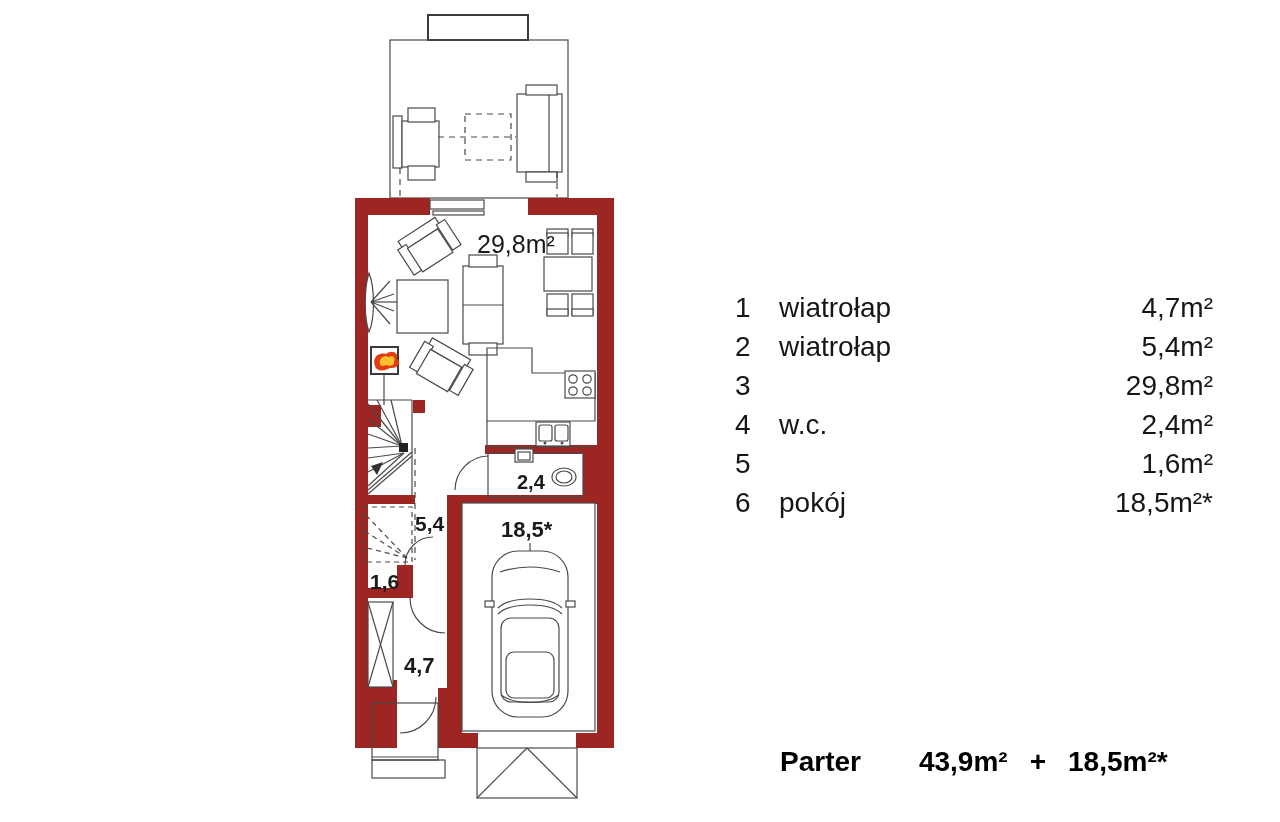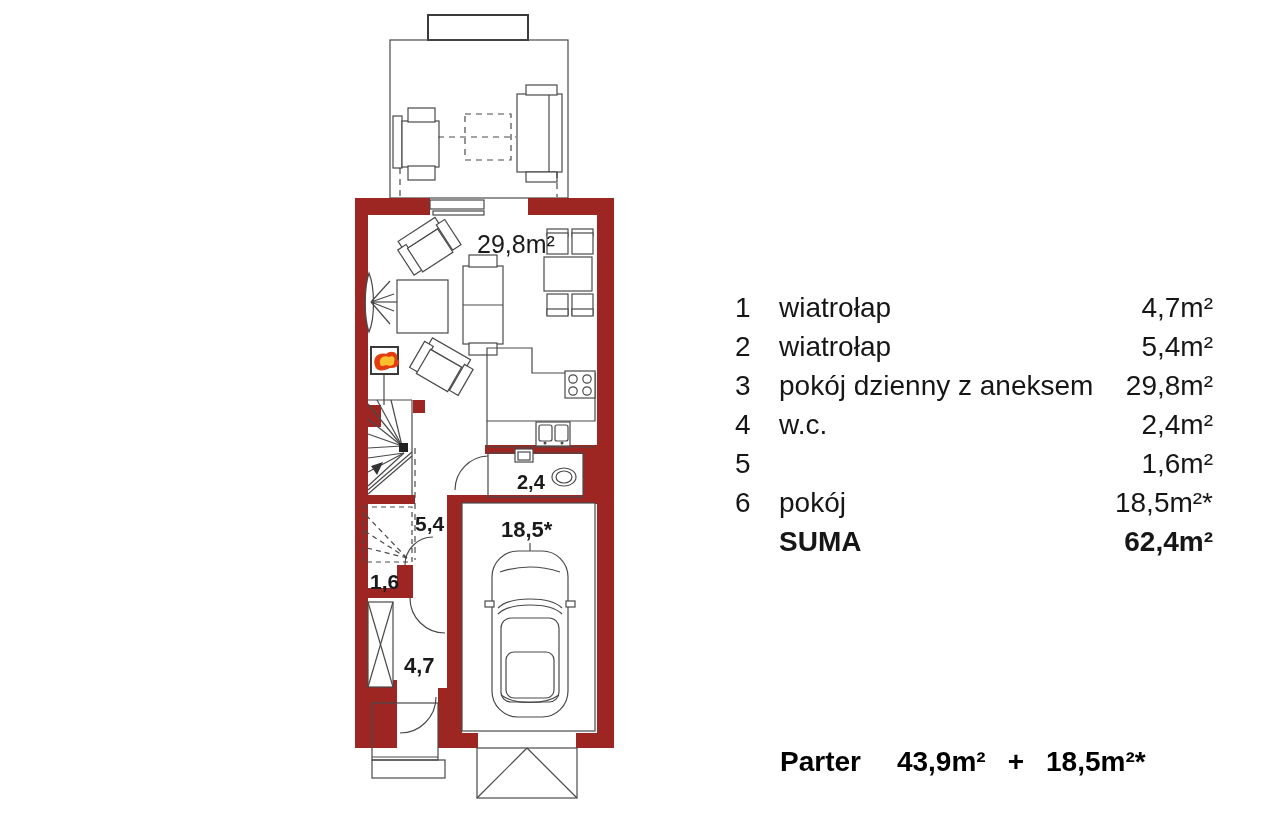--- a/index.html
+++ b/index.html
@@ -22,21 +22,21 @@
   }
   .legend .row{display:flex;align-items:center;height:39px;}
   .legend .num{width:44px;}
   .legend .name{white-space:nowrap;}
   .legend .val{margin-left:auto;white-space:nowrap;}
   .legend .row.suma .name,.legend .row.suma .val{font-weight:700;}
   .footer{
     position:absolute;left:780px;top:746px;font-size:28px;font-weight:700;
     color:#000000;display:flex;align-items:baseline;white-space:nowrap;
   }
-  .footer .a1{margin-left:36px;}
+  .footer .a1{margin-left:58px;}
   .footer .pl{margin-left:22px;}
   .footer .a2{margin-left:22px;}
 </style>
 </head>
 <body>
 
 <svg id="plan-svg" width="1280" height="822" viewBox="0 0 1280 822">
 
   <g>
     <rect x="428" y="15" width="100" height="25" class="lnw2"></rect>
@@ -255,41 +255,35 @@
     <span class="name">wiatrołap</span>
     <span class="val">4,7m²</span>
   </div>
   <div class="row">
     <span class="num">2</span>
     <span class="name">wiatrołap</span>
     <span class="val">5,4m²</span>
   </div>
   <div class="row">
     <span class="num">3</span>
-    <span class="name">pokój dzienny z aneksem</span>
     <span class="val">29,8m²</span>
   </div>
   <div class="row">
     <span class="num">4</span>
     <span class="name">w.c.</span>
     <span class="val">2,4m²</span>
   </div>
   <div class="row">
     <span class="num">5</span>
     <span class="val">1,6m²</span>
   </div>
   <div class="row">
     <span class="num">6</span>
     <span class="name">pokój</span>
     <span class="val">18,5m²*</span>
-  </div>
-  <div class="row suma">
-    <span class="num"></span>
-    <span class="name">SUMA</span>
-    <span class="val">62,4m²</span>
   </div>
 </div>
 
 <div class="footer">
   <span>Parter</span>
   <span class="a1">43,9m²</span>
   <span class="pl">+</span>
   <span class="a2">18,5m²*</span>
 </div>
 

